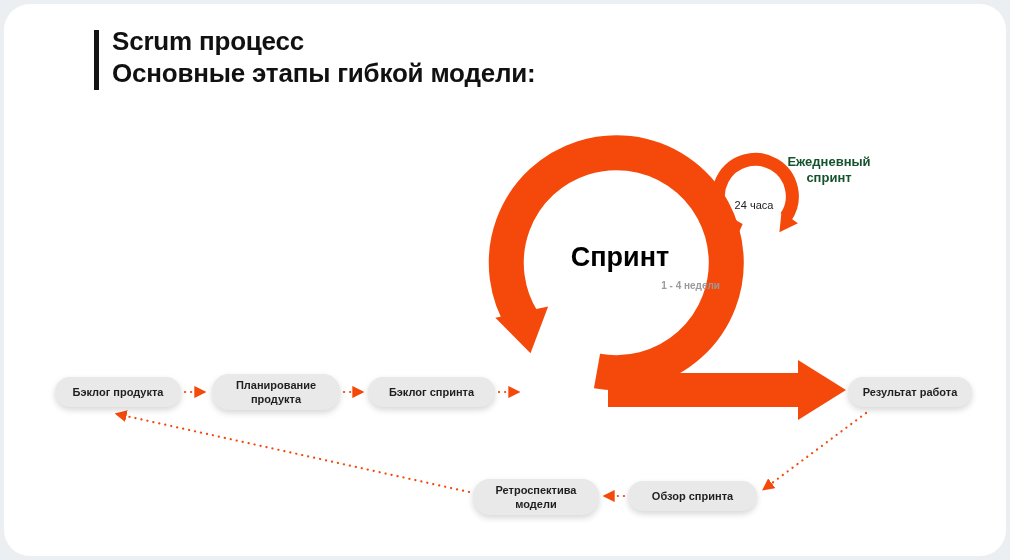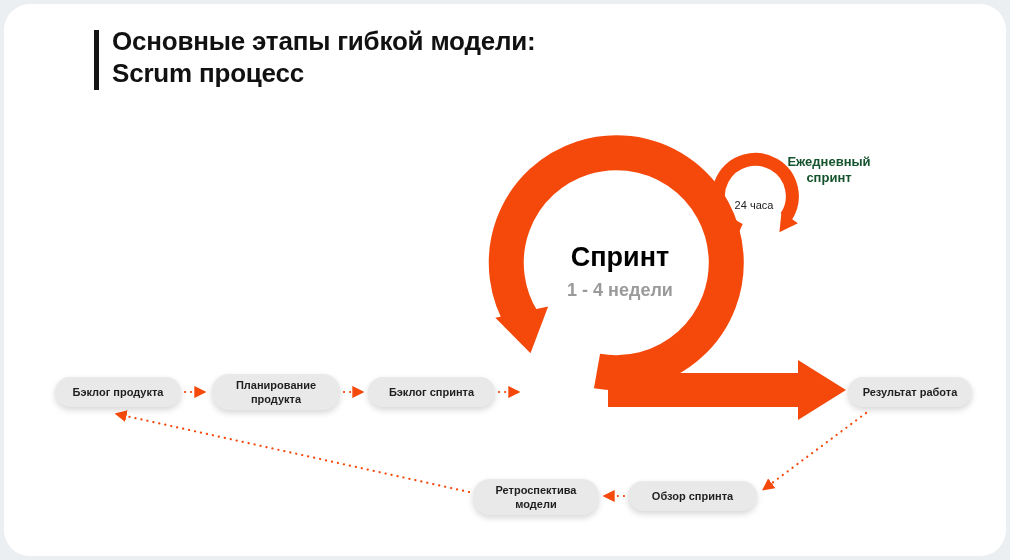--- a/index.html
+++ b/index.html
@@ -4,22 +4,22 @@
 <style>
   html,body{margin:0;padding:0;width:1010px;height:560px;overflow:hidden;
     font-family:"Liberation Sans","DejaVu Sans",sans-serif;background:#eceff1;}
   .card{position:absolute;left:4px;top:4px;width:1002px;height:552px;
     background:#ffffff;border-radius:26px;}
   .title-bar{position:absolute;left:94px;top:30px;width:5px;height:60px;background:#141414;}
   .title{position:absolute;left:112px;top:26px;color:#111111;font-weight:800;
     font-size:26px;line-height:1.23;letter-spacing:-0.2px;}
   .sprint-label{position:absolute;left:520px;top:242px;width:200px;text-align:center;
     color:#000000;font-weight:800;font-size:27px;}
-  .sprint-duration{position:absolute;left:520px;top:280px;width:200px;text-align:center;
-    color:#9a9a9a;font-weight:700;font-size:18px;}
+  .sprint-duration{position:absolute;left:520px;top:280px;width:200px;text-align:right;
+    color:#9a9a9a;font-weight:700;font-size:10px;}
   .daily-label{position:absolute;left:776px;top:154px;width:106px;text-align:center;
     color:#14532d;font-weight:800;font-size:13px;line-height:1.25;}
   .daily-duration{position:absolute;left:714px;top:199px;width:80px;text-align:center;
     color:#222222;font-weight:400;font-size:11px;}
   .node{position:absolute;background:#e9e9e9;border-radius:17px;
     display:flex;align-items:center;justify-content:center;text-align:center;
     color:#1f1f1f;font-weight:700;font-size:11px;line-height:1.3;
     box-shadow:0 3px 6px rgba(0,0,0,0.16);padding:0 8px;box-sizing:border-box;}
   .nowrap{white-space:nowrap;}
   #n-product{left:55px;top:377px;width:126px;height:30px;}
@@ -30,22 +30,22 @@
   #n-retro{left:473px;top:479px;width:126px;height:36px;}
   svg.diagram{position:absolute;left:0;top:0;}
 </style>
 </head>
 <body>
 
 <div class="card"></div>
 
 <div class="title-bar"></div>
 <div class="title">
+  <div>Scrum процесс</div>
   <div>Основные этапы гибкой модели:</div>
-  <div>Scrum процесс</div>
 </div>
 
 <svg class="diagram" width="1010" height="560" viewBox="0 0 1010 560">
   <defs>
     <marker id="arr" viewBox="0 0 10 10" refX="8" refY="5" markerWidth="5.5" markerHeight="5.5" orient="auto-start-reverse">
       <path d="M0,0 L10,5 L0,10 z" fill="#F5490B"></path>
     </marker>
   </defs>
 
   <path d="M 740 230 A 37 37 0 1 1 786 217" fill="none" stroke="#F5490B" stroke-width="13"></path>

